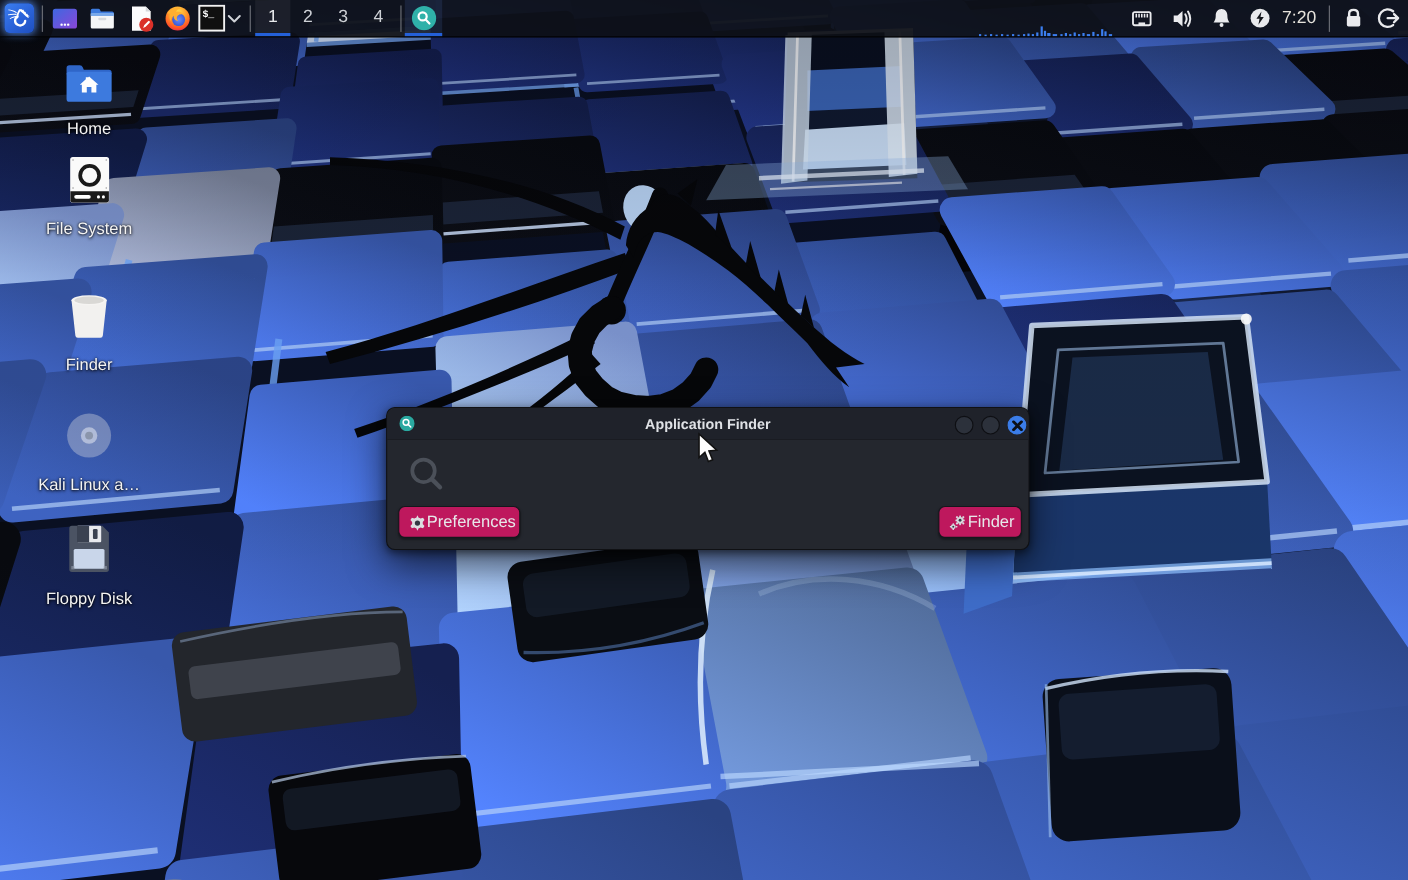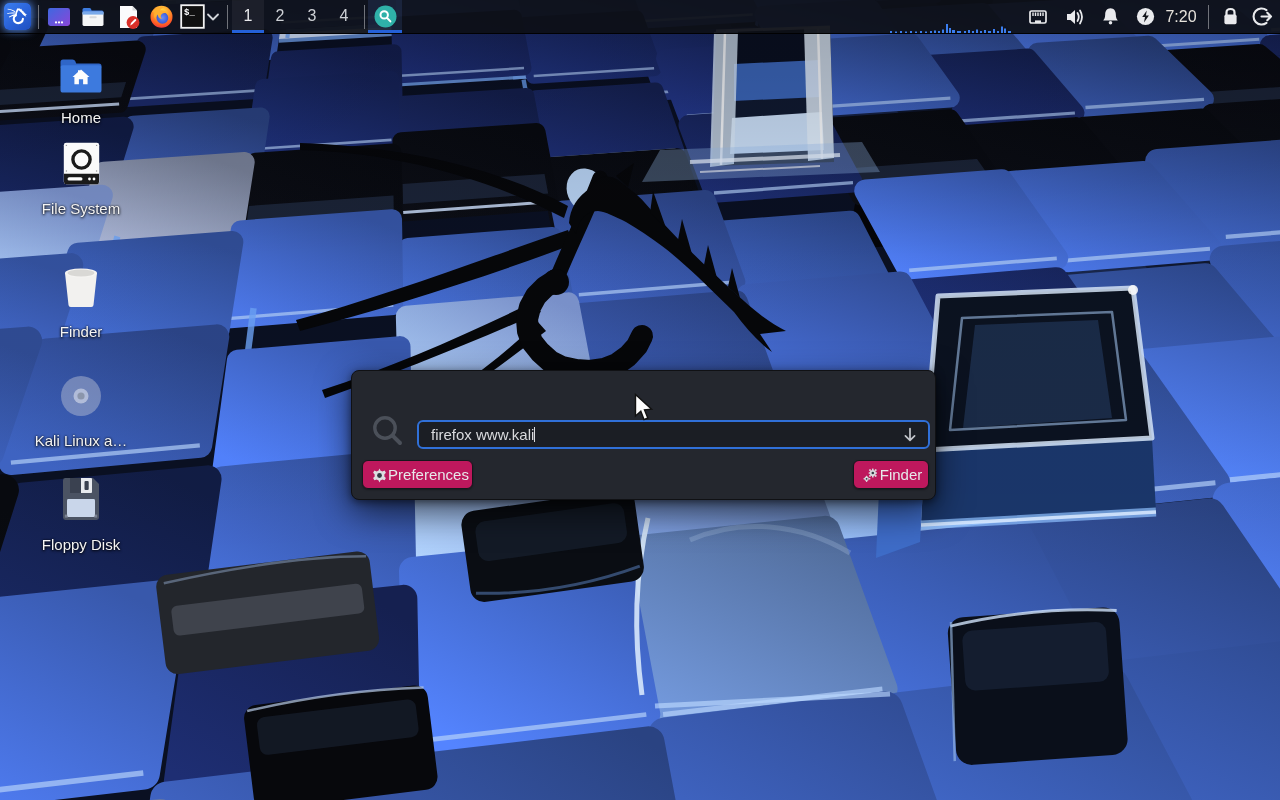--- a/index.html
+++ b/index.html
@@ -1331,29 +1331,39 @@
     <rect x="8" y="1" width="11" height="15" fill="#3a4150"></rect>
     <rect x="22.5" y="4" width="4.2" height="9" rx="1" fill="#3a4150"></rect>
     <rect x="5" y="22" width="28" height="18" rx="1.4" fill="#c9d6ea"></rect>
     <rect x="2.8" y="37.6" width="3" height="3" fill="#9aa2b0" opacity="0.6"></rect>
     <rect x="32.2" y="37.6" width="3" height="3" fill="#9aa2b0" opacity="0.6"></rect>
   </svg>
   <div class="lbl">Floppy Disk</div>
 </div>
 
 <div class="dlg">
+  <div class="dlg-title">
+    <svg style="position:absolute;left:11px;top:7px" width="14" height="14" viewBox="0 0 14 14">
+      <circle cx="7" cy="7" r="7" fill="#2aa9a0"></circle>
+      <circle cx="6.1" cy="5.9" r="2.6" fill="none" stroke="#fff" stroke-width="1.4"></circle>
+      <path d="M8 7.8 L10.4 10.2" stroke="#fff" stroke-width="1.4" stroke-linecap="round"></path>
+    </svg>
+    <div class="txt">Application Finder</div>
+    <div class="wbtn" style="left:516px"></div>
+    <div class="wbtn" style="left:540px"></div>
+    <div class="wbtn close" style="left:564px">
+      <svg style="position:absolute;left:2.5px;top:2.5px" width="10" height="10" viewBox="0 0 10 10">
+        <path d="M1.4 1.4 L8.6 8.6 M8.6 1.4 L1.4 8.6" stroke="#0c1018" stroke-width="2.6" stroke-linecap="round"></path>
+      </svg>
+    </div>
+  </div>
   <svg style="position:absolute;left:18px;top:42px" width="36" height="36" viewBox="0 0 36 36">
     <circle cx="15" cy="15" r="10.2" fill="none" stroke="#4b5059" stroke-width="3.4"></circle>
     <path d="M22.6 22.6 L30 30" stroke="#4b5059" stroke-width="4" stroke-linecap="round"></path>
   </svg>
-  <div class="dlg-input">firefox www.kali<span class="caret"></span>
-    <svg style="position:absolute;right:10px;top:5px" width="16" height="16" viewBox="0 0 16 16">
-      <path d="M8 1.5 L8 13 M3.4 8.8 L8 13.4 L12.6 8.8" fill="none" stroke="#c3c6cb" stroke-width="1.7" stroke-linecap="round" stroke-linejoin="round"></path>
-    </svg>
-  </div>
   <div class="btn" style="left:10px;top:89px;width:111px">
     <svg style="position:absolute;left:9px;top:7px" width="15" height="15" viewBox="0 0 15 15">
       <path d="M7.5 0.8 L8.6 3 Q9.5 3.2 10.3 3.7 L12.6 2.9 L13.9 5.1 L12.3 6.9 Q12.5 7.8 12.3 8.7 L13.9 10.4 L12.6 12.6 L10.3 11.9 Q9.5 12.4 8.6 12.6 L7.5 14.8 L6.4 12.6 Q5.5 12.4 4.7 11.9 L2.4 12.6 L1.1 10.4 L2.7 8.7 Q2.5 7.8 2.7 6.9 L1.1 5.1 L2.4 2.9 L4.7 3.7 Q5.5 3.2 6.4 3 Z" fill="#dcdee1" transform="translate(0,-0.3)"></path>
       <circle cx="7.5" cy="7.5" r="2.4" fill="#333843"></circle>
     </svg>
     <span style="padding-left:22px">Preferences</span>
   </div>
   <div class="btn" style="left:501px;top:89px;width:76px">
     <svg style="position:absolute;left:8px;top:6px" width="17" height="17" viewBox="0 0 17 17">
       <g fill="#d8dade">

